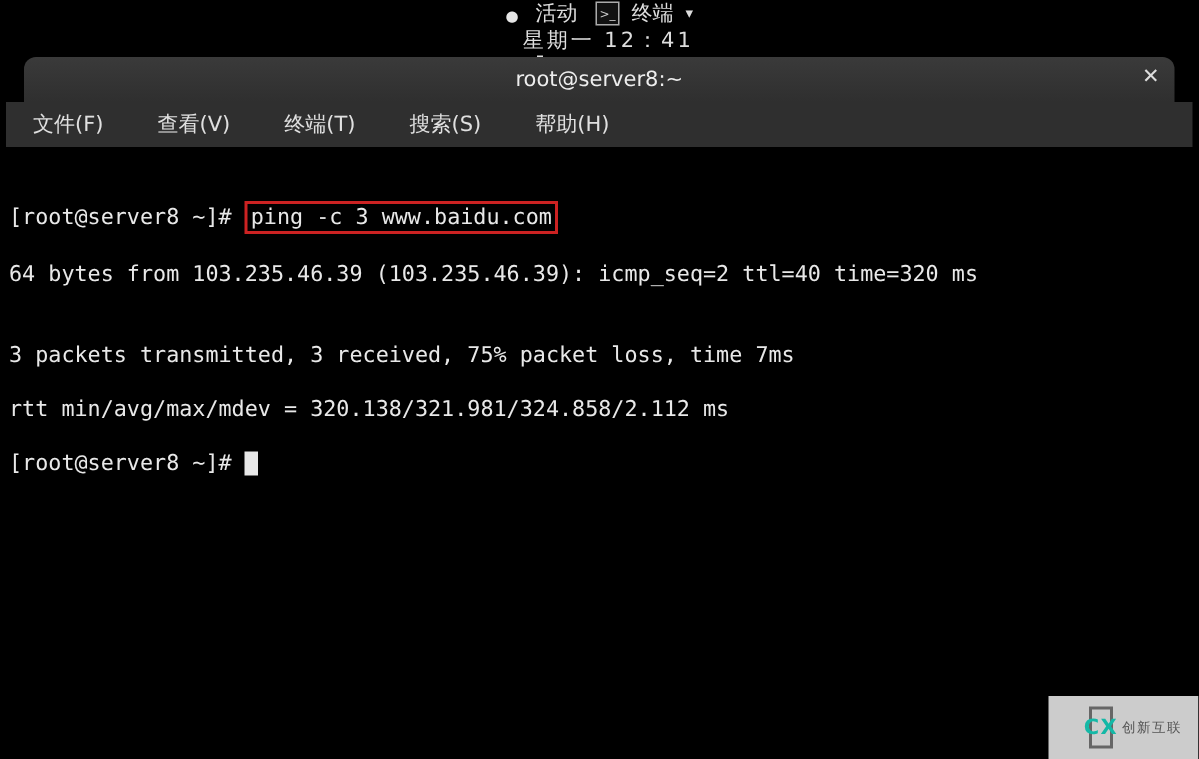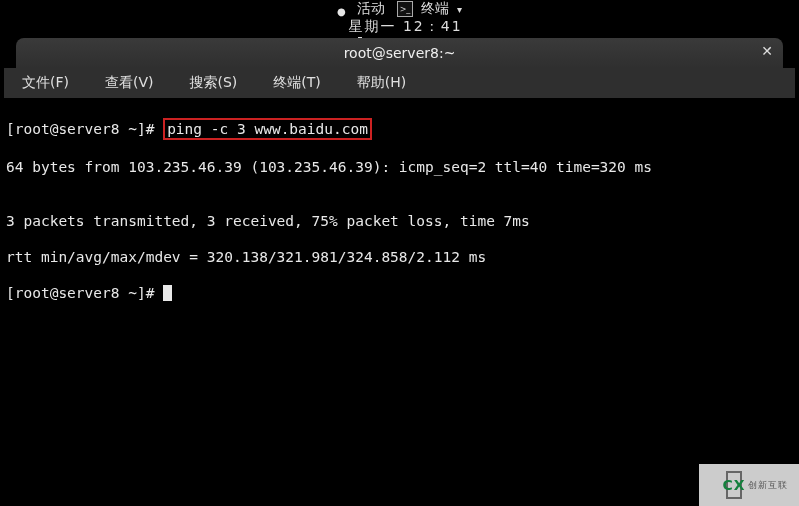--- a/index.html
+++ b/index.html
@@ -117,21 +117,21 @@
       padding: 4px 10px;
       cursor: pointer;
     }
     .terminal {
       margin: 0 4px;
       background: #000;
       font-family: "DejaVu Sans Mono", "Courier New", monospace;
       font-size: 14.5px;
       line-height: 18px;
       color: #e8e8e8;
-      padding: 2px 2px;
+      padding: 18px 2px;
       position: relative;
       height: 408px;
       white-space: pre;
     }
     .t-line {
       white-space: pre;
     }
     .highlight-box {
       border: 2px solid #c22;
       padding: 0 2px;
@@ -171,21 +171,21 @@
       letter-spacing: 1px;
     }
     .watermark-logo {
       width: 16px;
       height: 28px;
       border: 2px solid #666;
       display: flex;
       align-items: center;
       justify-content: center;
       font-weight: bold;
-      color: #15803d;
+      color: #14b8a6;
       margin-right: 6px;
       font-size: 14px;
       margin-left: 16px;
     }
     .dropdown-arrow::after {
       content: " ▾";
       font-size: 10px;
     }
   </style>
 </head>
@@ -230,22 +230,22 @@
 </div>
 
 <div class="title-bar">
   <span>root@server8:~</span>
   <span class="close-btn">✕</span>
 </div>
 
 <div class="menubar">
   <div class="menu-item">文件(F)</div>
   <div class="menu-item">查看(V)</div>
+  <div class="menu-item">终端(T)</div>
   <div class="menu-item">搜索(S)</div>
-  <div class="menu-item">终端(T)</div>
   <div class="menu-item">帮助(H)</div>
 </div>
 
 <div class="terminal">
 <div class="t-line"><span>[root@server8 ~]# </span><span class="highlight-box">ping -c 3 www.baidu.com</span></div>
 <div class="t-line">64 bytes from 103.235.46.39 (103.235.46.39): icmp_seq=2 ttl=40 time=320 ms</div>
 <div class="t-line"></div>
 <div class="t-line">3 packets transmitted, 3 received, 75% packet loss, time 7ms</div>
 <div class="t-line">rtt min/avg/max/mdev = 320.138/321.981/324.858/2.112 ms</div>
 <div class="t-line"><span>[root@server8 ~]# </span><span class="cursor-block"></span></div>

